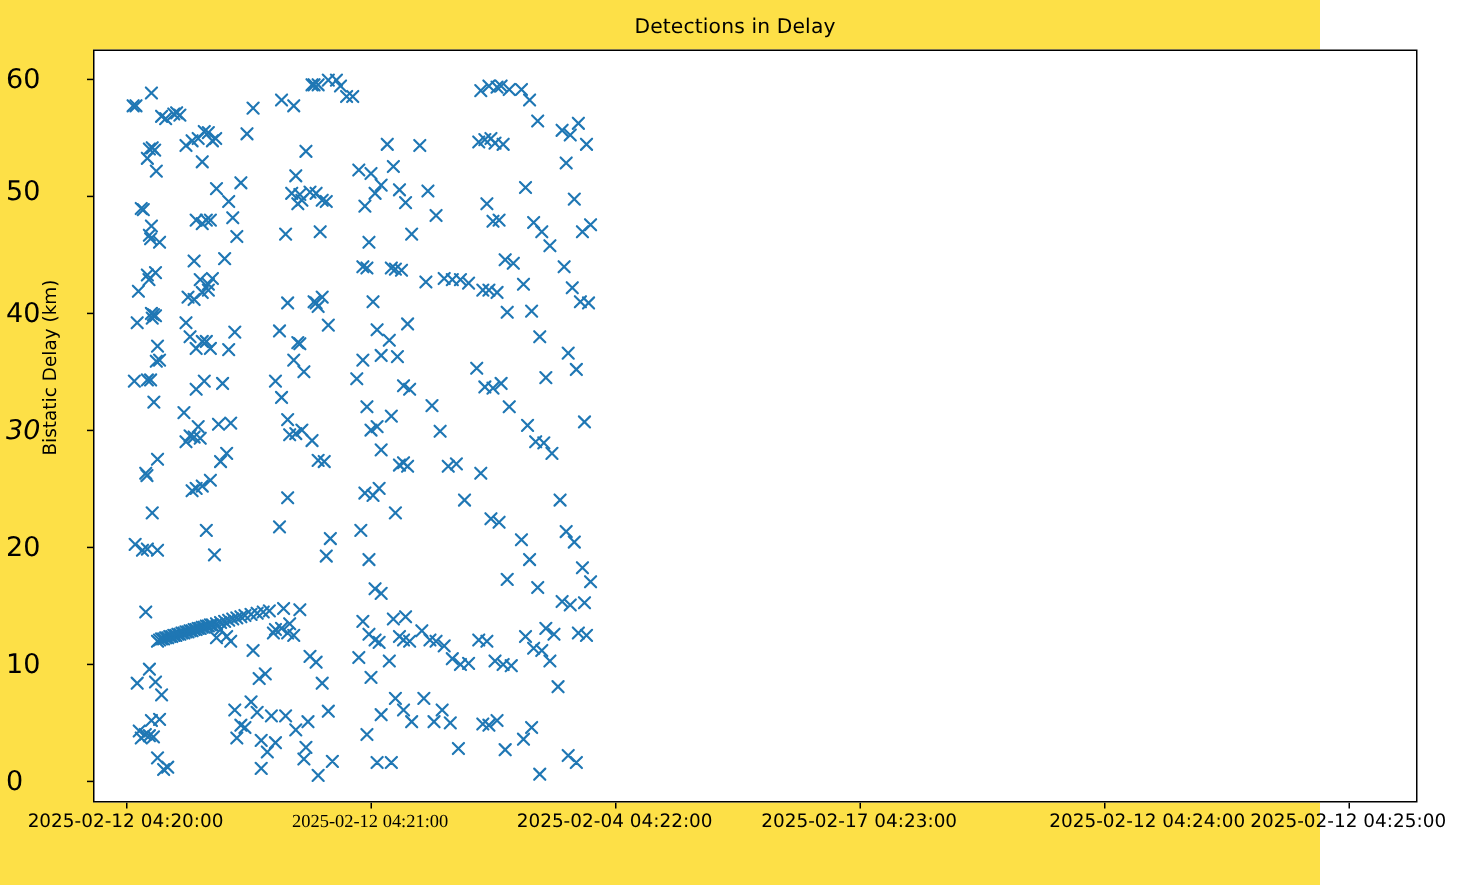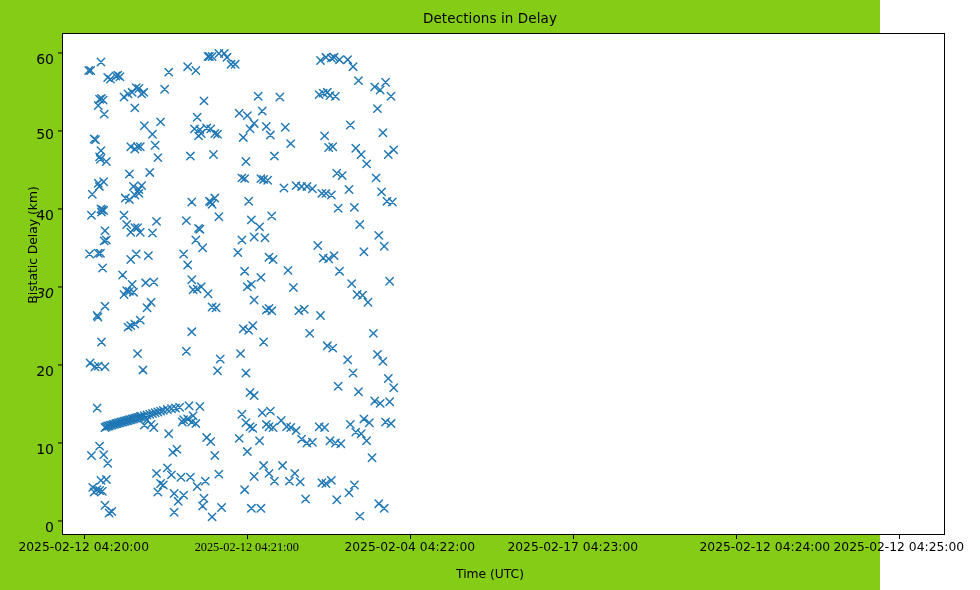--- a/index.html
+++ b/index.html
@@ -11,21 +11,21 @@
     width: 980px;
     height: 590px;
     overflow: hidden;
     font-family: "DejaVu Sans", sans-serif;
     color: #000000;
   }
   #figure {
     position: relative;
     width: 880px;
     height: 590px;
-    background: #84cc16;
+    background: #fde047;
   }
   #chart-title {
     position: absolute;
     left: 0;
     top: 10px;
     width: 980px;
     text-align: center;
     font-size: 13.5px;
     color: #000000;
     letter-spacing: 0.1px;
@@ -64,25 +64,23 @@
     left: 0;
     top: 567px;
     width: 980px;
     text-align: center;
     font-size: 12.3px;
   }
   .ytick-label {
     position: absolute;
     right: 0;
     width: 50px;
-    text-align: right;
-    font-size: 14px;
+    font-size: 18px;
     transform: translateY(-50%);
     white-space: nowrap;
-    margin-top: 6px;
   }
   .ytick-mark {
     position: absolute;
     width: 3.6px;
     height: 1.1px;
     background: #000000;
     transform: translateY(-50%);
   }
   .xtick-label {
     position: absolute;
@@ -103,21 +101,20 @@
   #ytick-labels-wrap, #ytick-marks-wrap { position: absolute; left: 0; top: 0; }
 </style>
 </head>
 <body>
 
 <div id="figure">
 
   <div id="chart-title">Detections in Delay</div>
 
   <div id="ylabel">Bistatic Delay (km)</div>
-  <div id="xlabel">Time (UTC)</div>
 
   <div id="ytick-labels-wrap">
       <div class="ytick-label" style="top: 520.947px; left: 4px; right: auto;">0</div>
       <div class="ytick-label" style="top: 442.876px; left: 4px; right: auto;">10</div>
       <div class="ytick-label" style="top: 364.804px; left: 4px; right: auto;">20</div>
       <div class="ytick-label" style="top: 286.733px; left: 4px; right: auto; font-style: italic;">30</div>
       <div class="ytick-label" style="top: 208.661px; left: 4px; right: auto;">40</div>
       <div class="ytick-label" style="top: 128px; left: 4px; right: auto;">50</div>
       <div class="ytick-label" style="top: 52.5179px; left: 4px; right: auto;">60</div>
     </div>

